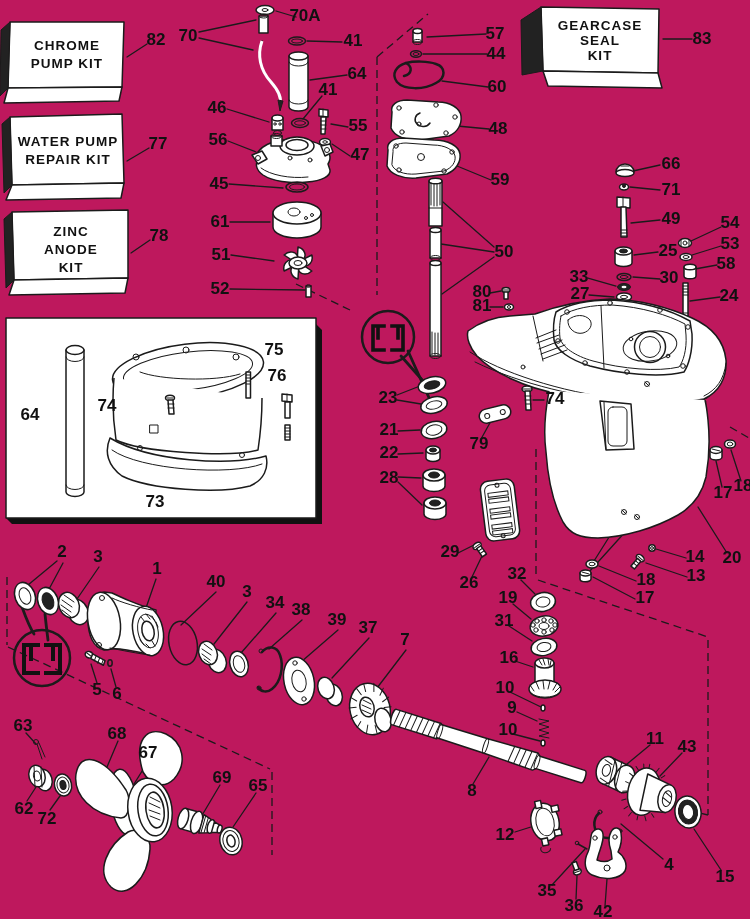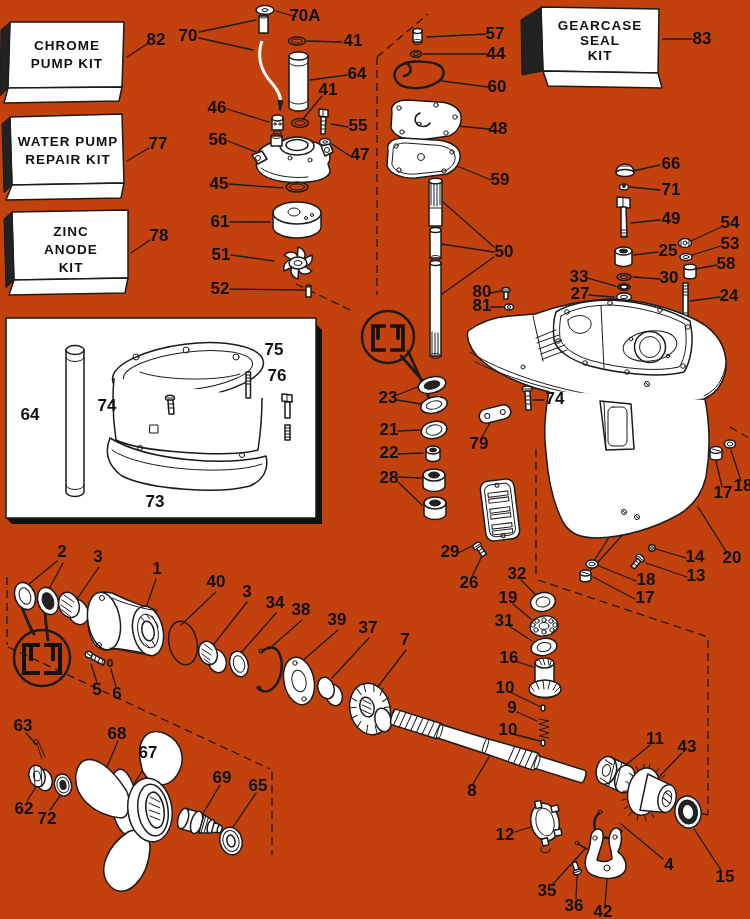--- a/index.html
+++ b/index.html
@@ -1,16 +1,16 @@
 <!DOCTYPE html>
 <html><head>
 <meta charset="utf-8">
 <style>
   html,body{margin:0;padding:0;background:#fff;}
-  .stage{position:relative;width:750px;height:919px;background:#c2410c;overflow:hidden;
+  .stage{position:relative;width:750px;height:919px;background:#be185d;overflow:hidden;
          font-family:"Liberation Sans",sans-serif;}
   svg{display:block}
   .c{font:700 17px "Liberation Sans",sans-serif;fill:#111;text-anchor:middle;}
   .k{font:700 13.5px "Liberation Sans",sans-serif;fill:#111;text-anchor:middle;letter-spacing:1px;}
   .ln{stroke:#1b1b1b;stroke-width:1.3;fill:none;stroke-linecap:round;}
   .hv{stroke:#1b1b1b;stroke-width:2.8;fill:none;stroke-linecap:round;}
   .dash{stroke:#1b1b1b;stroke-width:1.3;fill:none;stroke-dasharray:8 5;stroke-linecap:butt;}
   .p{fill:#fff;stroke:#1b1b1b;stroke-width:1.5;stroke-linejoin:round;}
   .po{fill:none;stroke:#1b1b1b;stroke-width:1.5;stroke-linejoin:round;stroke-linecap:round;}
   .pt{fill:none;stroke:#1b1b1b;stroke-width:1;stroke-linecap:round;}

